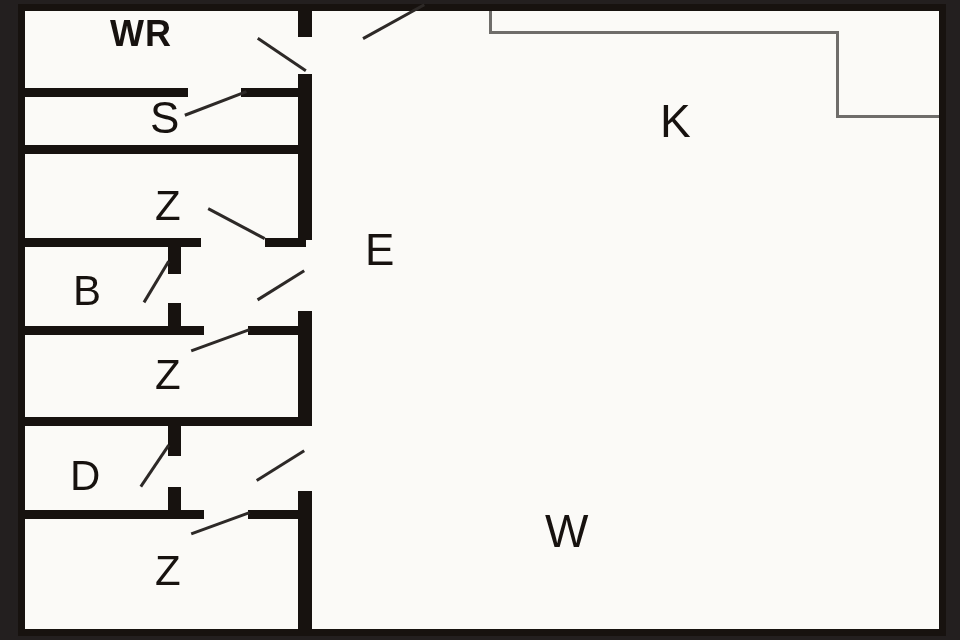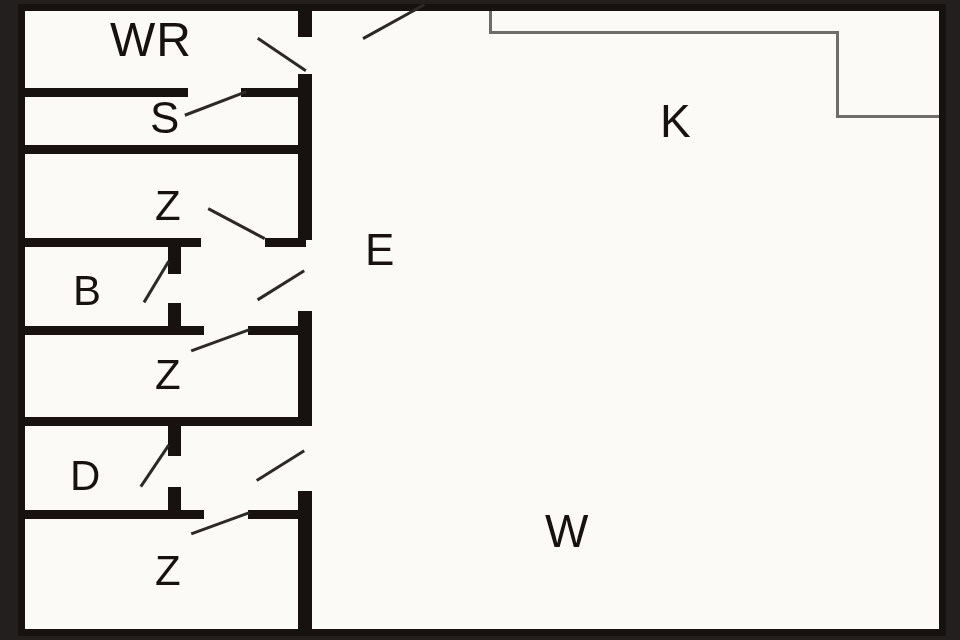--- a/index.html
+++ b/index.html
@@ -94,21 +94,21 @@
       <div class="door-swing" style="left: 170px; top: 262px; width: 48px; transform: rotate(121deg);"></div>
       <div class="door-swing" style="left: 305px; top: 272px; width: 55px; transform: rotate(148deg);"></div>
       <div class="door-swing" style="left: 250px; top: 331px; width: 62px; transform: rotate(160deg);"></div>
       <div class="door-swing" style="left: 170px; top: 446px; width: 50px; transform: rotate(124deg);"></div>
       <div class="door-swing" style="left: 305px; top: 452px; width: 56px; transform: rotate(148deg);"></div>
       <div class="door-swing" style="left: 250px; top: 514px; width: 62px; transform: rotate(160deg);"></div>
       <div class="door-swing" style="left: 425px; top: 6px; width: 70px; transform: rotate(151deg);"></div>
     </div>
 
   <div id="label-layer">
-      <div class="room-label" style="left: 110px; top: 16px; font-size: 48px;">WR</div>
+      <div class="room-label" style="left: 110px; top: 16px; font-size: 36px; font-weight: bold;">WR</div>
       <div class="room-label" style="left: 150px; top: 96px; font-size: 44px;">S</div>
       <div class="room-label" style="left: 155px; top: 185px; font-size: 42px;">Z</div>
       <div class="room-label" style="left: 73px; top: 270px; font-size: 42px;">B</div>
       <div class="room-label" style="left: 155px; top: 354px; font-size: 42px;">Z</div>
       <div class="room-label" style="left: 70px; top: 455px; font-size: 42px;">D</div>
       <div class="room-label" style="left: 155px; top: 550px; font-size: 42px;">Z</div>
       <div class="room-label" style="left: 365px; top: 228px; font-size: 44px;">E</div>
       <div class="room-label" style="left: 660px; top: 98px; font-size: 46px;">K</div>
       <div class="room-label" style="left: 545px; top: 508px; font-size: 46px;">W</div>
     </div>

